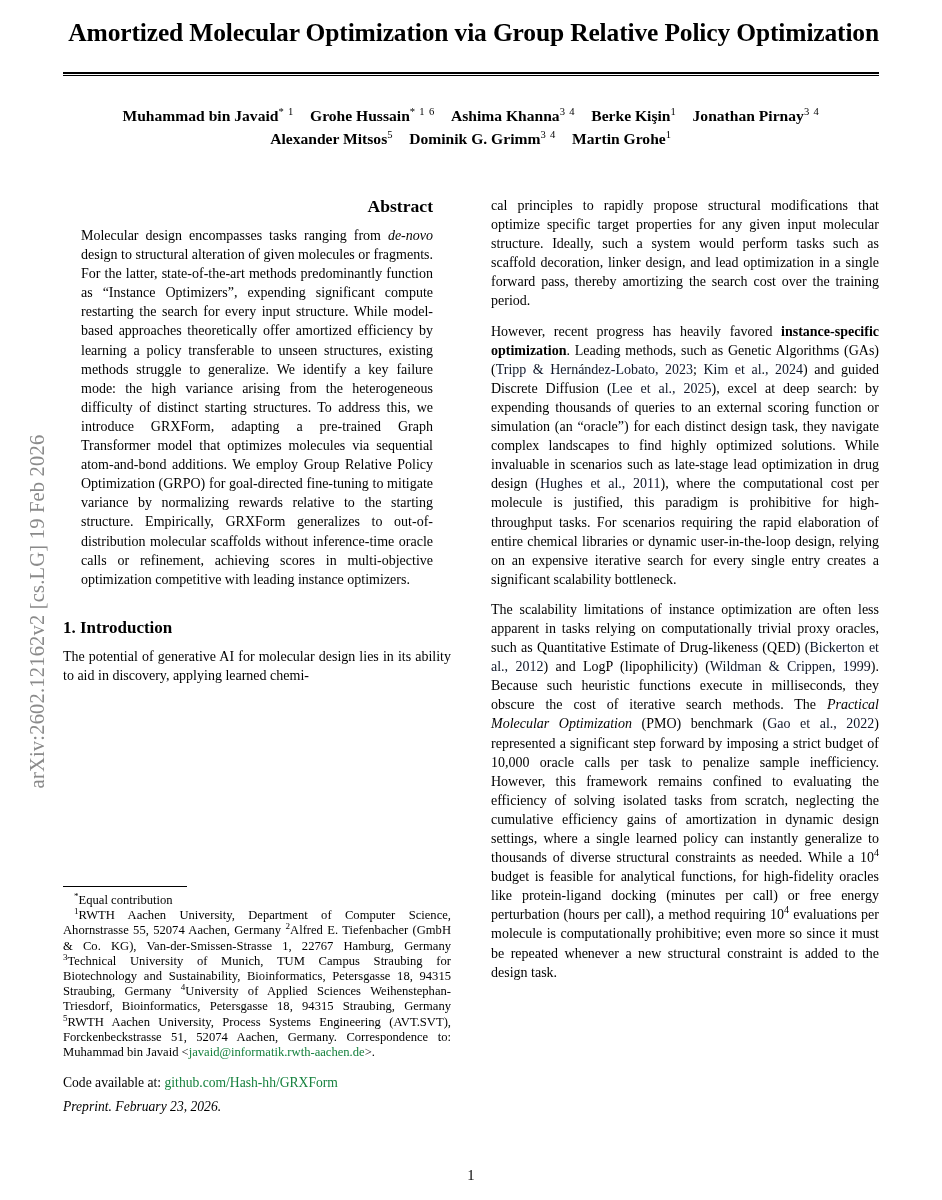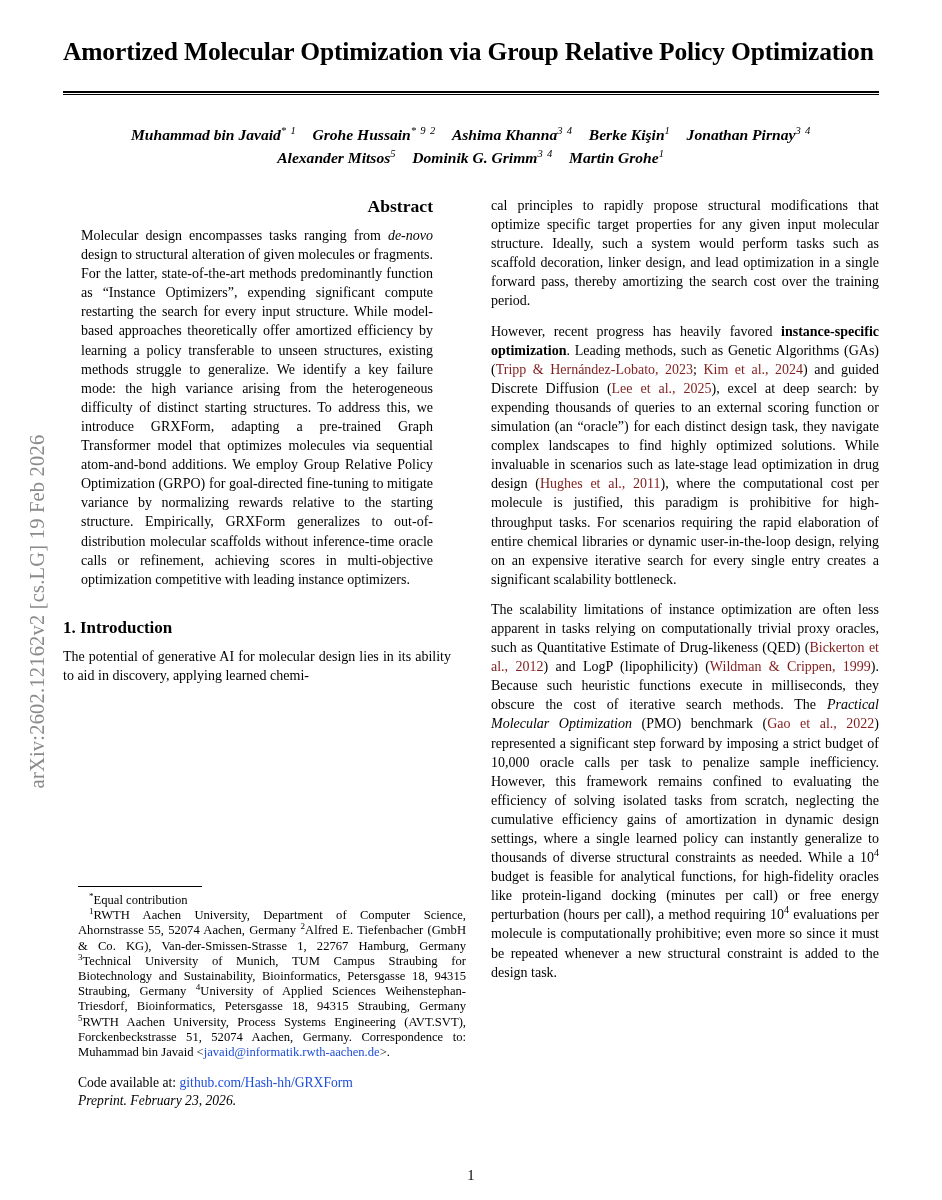--- a/index.html
+++ b/index.html
@@ -38,43 +38,43 @@
   }
 
   
   .content {
     position: absolute;
     left: 63px;
     top: 0;
     width: 816px;
   }
   .title {
-    text-align: left;
+    text-align: right;
     font-size: 25.5px;
     font-weight: bold;
     line-height: 1.25;
-    margin-top: 36px;
+    margin-top: 17px;
     letter-spacing: -0.15px;
   }
   .title-rule {
     margin-top: 23px;
     border-top: 2.2px solid #000;
     border-bottom: 1.1px solid #000;
     height: 1.6px;
   }
 
   
   .authors {
     margin-top: 29px;
     text-align: center;
     font-size: 15.6px;
     font-weight: bold;
     line-height: 1.45;
   }
-  .authors .au { white-space: nowrap; margin: 10px 6px; font-style: italic; }
+  .authors .au { white-space: nowrap; margin: 10px 6px; }
   .authors sup {
     font-weight: normal;
     font-size: 0.68em;
     vertical-align: super;
     line-height: 0;
     letter-spacing: 0.8px;
   }
 
   
   .cols {
@@ -112,30 +112,30 @@
   }
   p.tx.tight { margin-bottom: 14px; }
   .sec-head {
     font-size: 17px;
     font-weight: bold;
     margin: 29px 0 9px 0;
   }
   .it { font-style: italic; }
   .bd { font-weight: bold; }
   a.cite, .cite {
-    color: #7f1d1d;
+    color: #0f172a;
     text-decoration: none;
   }
-  .lnk { color: #1d4ed8; text-decoration: none; }
+  .lnk { color: #15803d; text-decoration: none; }
   sup.num { font-size: 0.72em; vertical-align: super; line-height: 0; }
 
   
   .footnote {
     position: absolute;
-    left: 15px;
+    left: 0px;
     top: 690px;
     width: 388px;
   }
   .fn-rule {
     width: 124px;
     border-top: 1.4px solid #000;
     margin: 0 0 6px 0;
   }
   .fn {
     font-size: 12.6px;
@@ -168,21 +168,21 @@
 
   <div class="arxiv-stamp">arXiv:2602.12162v2  [cs.LG]  19 Feb 2026</div>
 
   <div class="content">
     <div class="title">Amortized Molecular Optimization via Group Relative Policy Optimization</div>
     <div class="title-rule"></div>
 
     <div class="authors">
       <div>
         <span class="au"><span>Muhammad bin Javaid</span><sup>* 1</sup></span>
-        <span class="au"><span>Grohe Hussain</span><sup>* 9 2</sup></span>
+        <span class="au"><span>Grohe Hussain</span><sup>* 1 6</sup></span>
         <span class="au"><span>Ashima Khanna</span><sup>3 4</sup></span>
         <span class="au"><span>Berke Kişin</span><sup>1</sup></span>
         <span class="au"><span>Jonathan Pirnay</span><sup>3 4</sup></span>
       </div>
       <div>
         <span class="au"><span>Alexander Mitsos</span><sup>5</sup></span>
         <span class="au"><span>Dominik G. Grimm</span><sup>3 4</sup></span>
         <span class="au"><span>Martin Grohe</span><sup>1</sup></span>
       </div>
     </div>
@@ -198,21 +198,21 @@
       </div>
 
       <div class="sec-head">1. Introduction</div>
       <p class="tx tight">The potential of generative AI for molecular design lies in its ability to aid in discovery, applying learned chemi-</p>
 
       <div class="footnote">
         <div class="fn-rule"></div>
         <p class="fn fn-indent"><sup>*</sup><span>Equal contribution</span></p>
         <p class="fn fn-indent"><sup>1</sup><span>RWTH Aachen University, Department of Computer Science, Ahornstrasse 55, 52074 Aachen, Germany</span> <sup>2</sup><span>Alfred E. Tiefenbacher (GmbH &amp; Co. KG), Van-der-Smissen-Strasse 1, 22767 Hamburg, Germany</span> <sup>3</sup><span>Technical University of Munich, TUM Campus Straubing for Biotechnology and Sustainability, Bioinformatics, Petersgasse 18, 94315 Straubing, Germany</span> <sup>4</sup><span>University of Applied Sciences Weihenstephan-Triesdorf, Bioinformatics, Petersgasse 18, 94315 Straubing, Germany</span> <sup>5</sup><span>RWTH Aachen University, Process Systems Engineering (AVT.SVT), Forckenbeckstrasse 51, 52074 Aachen, Germany.</span> <span>Correspondence to: Muhammad bin Javaid &lt;</span><a class="lnk" href="#">javaid@informatik.rwth-aachen.de</a><span>&gt;.</span></p>
         <p class="fn-extra"><span>Code available at: </span><a class="lnk" href="#">github.com/Hash-hh/GRXForm</a></p>
-        <p class="fn-extra it" style="margin-top:1px">Preprint. February 23, 2026.</p>
+        <p class="fn-extra it" style="margin-top:7px">Preprint. February 23, 2026.</p>
       </div>
     </div>
 
     <div class="col col-right">
 
       <p class="tx">cal principles to rapidly propose structural modifications that optimize specific target properties for any given input molecular structure. Ideally, such a system would perform tasks such as scaffold decoration, linker design, and lead optimization in a single forward pass, thereby amortizing the search cost over the training period.</p>
 
       <p class="tx"><span>However, recent progress has heavily favored </span><span class="bd">instance-specific optimization</span><span>. Leading methods, such as Genetic Algorithms (GAs) (</span><a class="cite" href="#">Tripp &amp; Hernández-Lobato, 2023</a><span>; </span><a class="cite" href="#">Kim et al., 2024</a><span>) and guided Discrete Diffusion (</span><a class="cite" href="#">Lee et al., 2025</a><span>), excel at deep search: by expending thousands of queries to an external scoring function or simulation (an “oracle”) for each distinct design task, they navigate complex landscapes to find highly optimized solutions. While invaluable in scenarios such as late-stage lead optimization in drug design (</span><a class="cite" href="#">Hughes et al., 2011</a><span>), where the computational cost per molecule is justified, this paradigm is prohibitive for high-throughput tasks. For scenarios requiring the rapid elaboration of entire chemical libraries or dynamic user-in-the-loop design, relying on an expensive iterative search for every single entry creates a significant scalability bottleneck.</span></p>
 
       <p class="tx"><span>The scalability limitations of instance optimization are often less apparent in tasks relying on computationally trivial proxy oracles, such as Quantitative Estimate of Drug-likeness (QED) (</span><a class="cite" href="#">Bickerton et al., 2012</a><span>) and LogP (lipophilicity) (</span><a class="cite" href="#">Wildman &amp; Crippen, 1999</a><span>). Because such heuristic functions execute in milliseconds, they obscure the cost of iterative search methods. The </span><span class="it">Practical Molecular Optimization</span><span> (PMO) benchmark (</span><a class="cite" href="#">Gao et al., 2022</a><span>) represented a significant step forward by imposing a strict budget of 10,000 oracle calls per task to penalize sample inefficiency. However, this framework remains confined to evaluating the efficiency of solving isolated tasks from scratch, neglecting the cumulative efficiency gains of amortization in dynamic design settings, where a single learned policy can instantly generalize to thousands of diverse structural constraints as needed. While a </span><span><span>10</span><sup class="num">4</sup></span><span> budget is feasible for analytical functions, for high-fidelity oracles like protein-ligand docking (minutes per call) or free energy perturbation (hours per call), a method requiring </span><span><span>10</span><sup class="num">4</sup></span><span> evaluations per molecule is computationally prohibitive; even more so since it must be repeated whenever a new structural constraint is added to the design task.</span></p>

